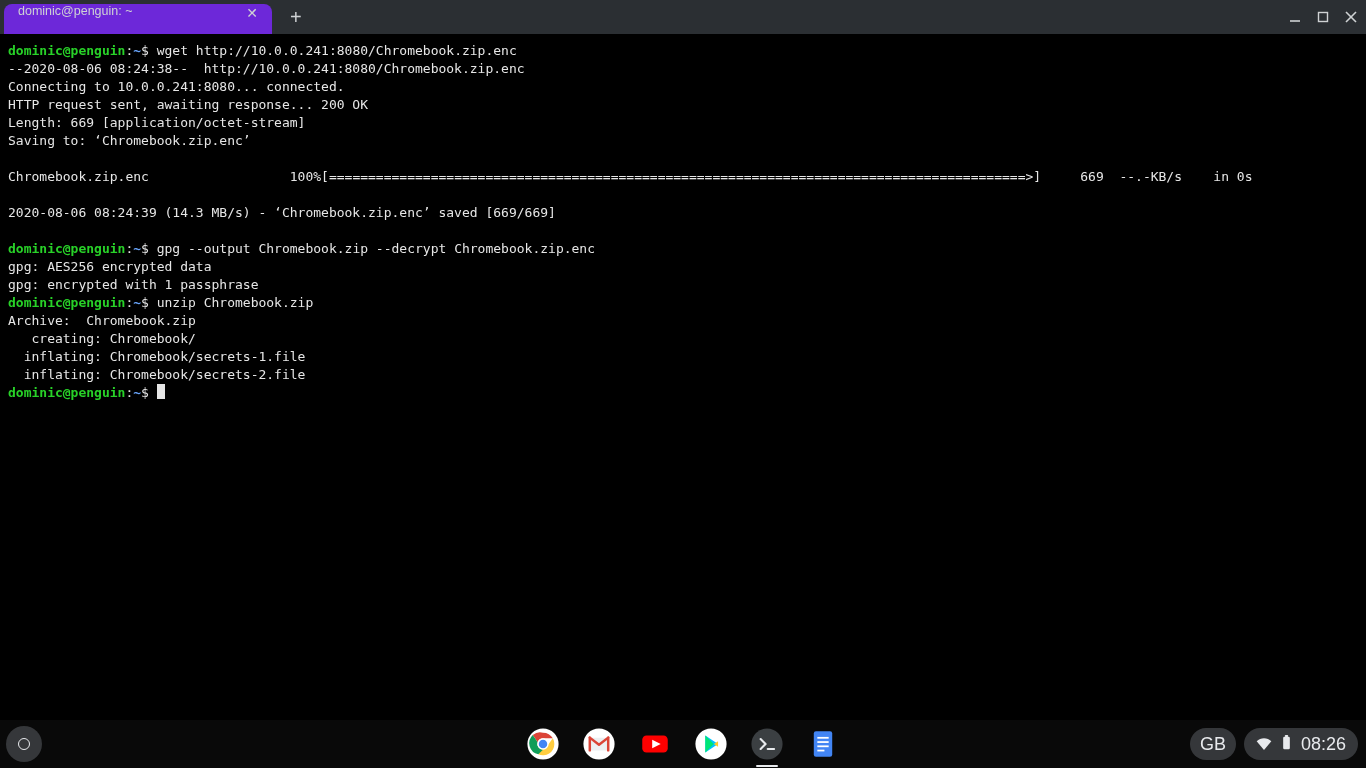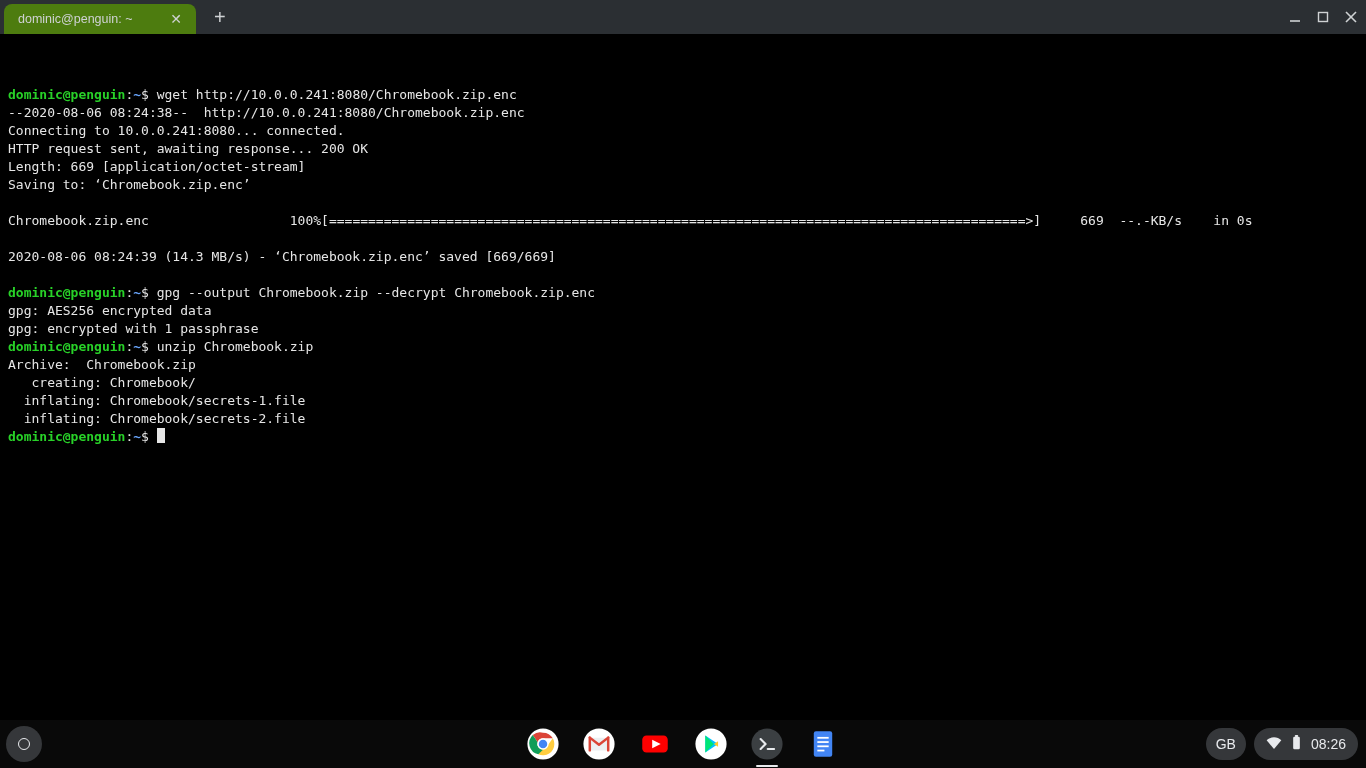--- a/index.html
+++ b/index.html
@@ -9,31 +9,31 @@
   
   .titlebar {
     background: #2b2f33;
     height: 34px;
     display: flex;
     align-items: center;
     padding-left: 4px;
     position: relative;
   }
   .tab {
-    background: #4d7c0f;
+    background: #6d28d9;
     color: #cfd2d4;
     height: 30px;
     margin-top: 4px;
     border-top-left-radius: 8px;
     border-top-right-radius: 8px;
     padding: 0 10px 0 14px;
     display: flex;
-    align-items: center;
+    align-items: flex-start;
     font-size: 12.5px;
-    width: 192px;
+    width: 268px;
     justify-content: space-between;
   }
   .tab-close {
     color: #cfd2d4;
     font-size: 14px;
     line-height: 14px;
     cursor: pointer;
     padding: 2px 4px;
     border-radius: 10px;
   }
@@ -61,21 +61,20 @@
   .terminal {
     background: #000;
     color: #e6e6e6;
     padding: 8px 8px 0 8px;
     font-family: "DejaVu Sans Mono","Courier New",monospace;
     font-size: 13px;
     line-height: 18px;
     white-space: pre;
     height: calc(768px - 34px - 48px);
     overflow: hidden;
-    margin-top: 44px;
   }
   .user { color: #28d128; font-weight: bold; }
   .path { color: #6aa7ff; font-weight: bold; }
   .cursor {
     display: inline-block;
     width: 8px;
     height: 15px;
     background: #e6e6e6;
     vertical-align: -2px;
   }
@@ -137,21 +136,21 @@
     background: #e8eaed;
     border-radius: 2px;
   }
   .status-tray {
     position: absolute;
     right: 8px;
     display: flex;
     align-items: center;
     gap: 0;
     color: #e8eaed;
-    font-size: 14px;
+    font-size: 18px;
   }
   .pill {
     background: #35373a;
     border-radius: 16px;
     height: 32px;
     display: flex;
     align-items: center;
     padding: 12px 12px;
     gap: 10px;
     cursor: pointer;

